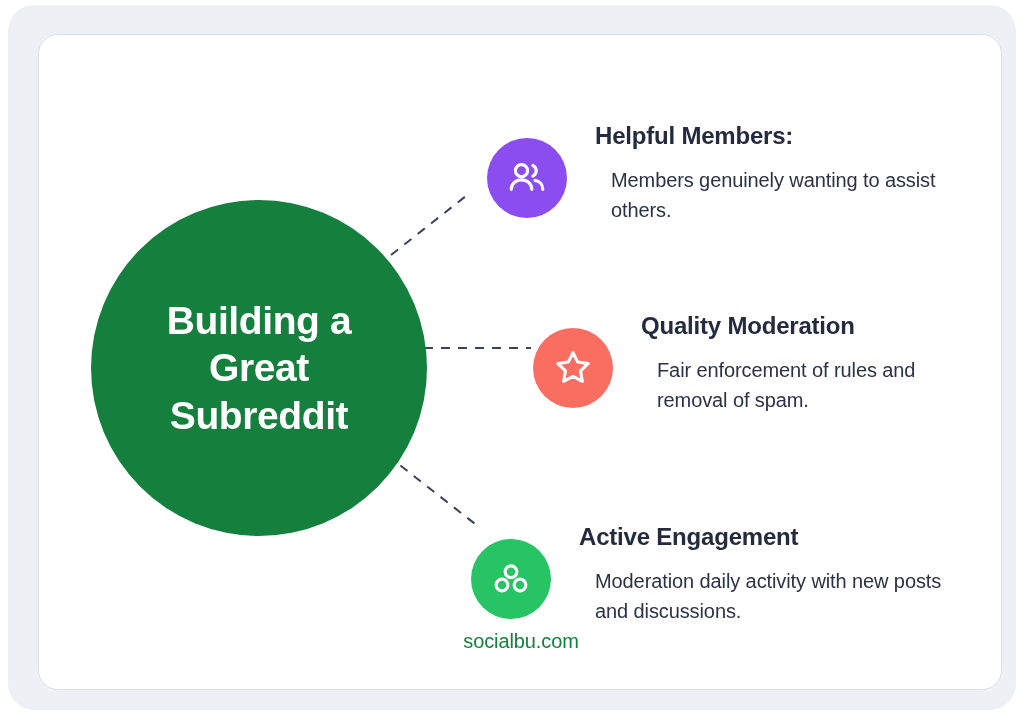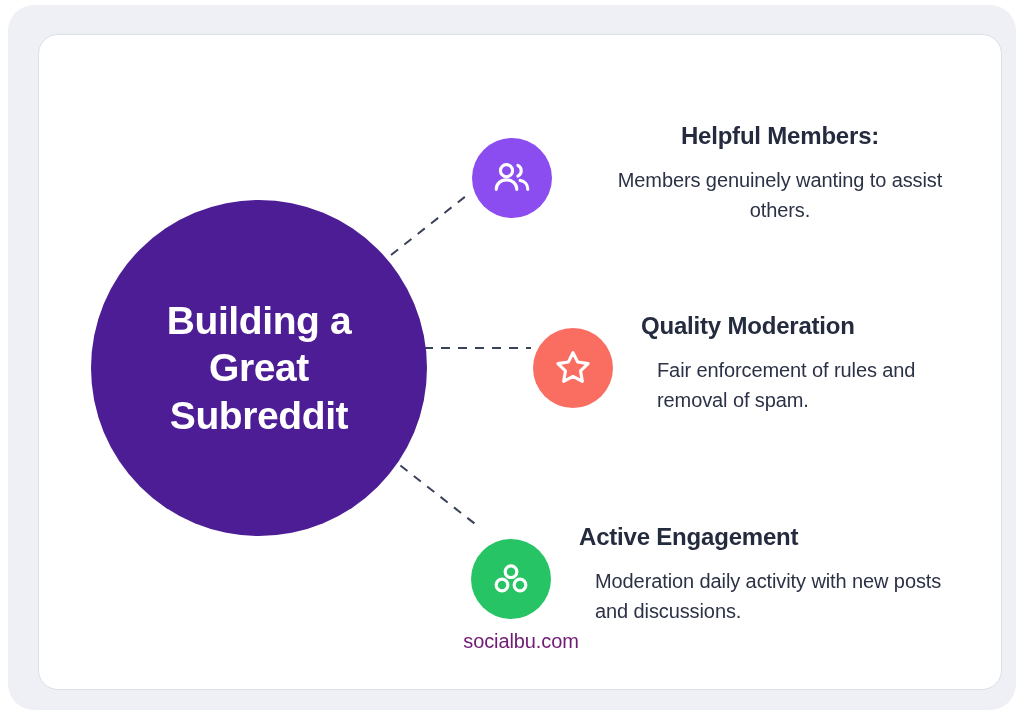--- a/index.html
+++ b/index.html
@@ -57,21 +57,21 @@
   }
 
   
   .hub {
     position: absolute;
     left: 52px;
     top: 165px;
     width: 336px;
     height: 336px;
     border-radius: 50%;
-    background: #4c1d95;
+    background: #15803d;
     display: flex;
     align-items: center;
     justify-content: center;
   }
   .hub-text {
     color: #ffffff;
     font-size: 39px;
     font-weight: bold;
     line-height: 1.22;
     text-align: center;
@@ -79,21 +79,21 @@
     white-space: pre-line;
     padding: 0 18px;
   }
 
   
   .branch {
     position: absolute;
     display: flex;
     align-items: flex-start;
   }
-  #branch-0 { left: 433px; top: 87px; text-align: center; }
+  #branch-0 { left: 448px; top: 87px; }
   #branch-1 { left: 494px; top: 277px; }
   #branch-2 { left: 432px; top: 488px; }
 
   .badge {
     width: 80px;
     height: 80px;
     min-width: 80px;
     border-radius: 50%;
     display: flex;
     align-items: center;
@@ -127,21 +127,21 @@
     margin: 16px;
   }
 
   
   .footer {
     position: absolute;
     left: 0;
     top: 595px;
     width: 964px;
     text-align: center;
-    color: #701a75;
+    color: #15803d;
     font-size: 20px;
     letter-spacing: -0.1px;
   }
 </style>
 </head>
 <body>
 
 <div id="infographic-root">
 
   <div class="outer-panel">

